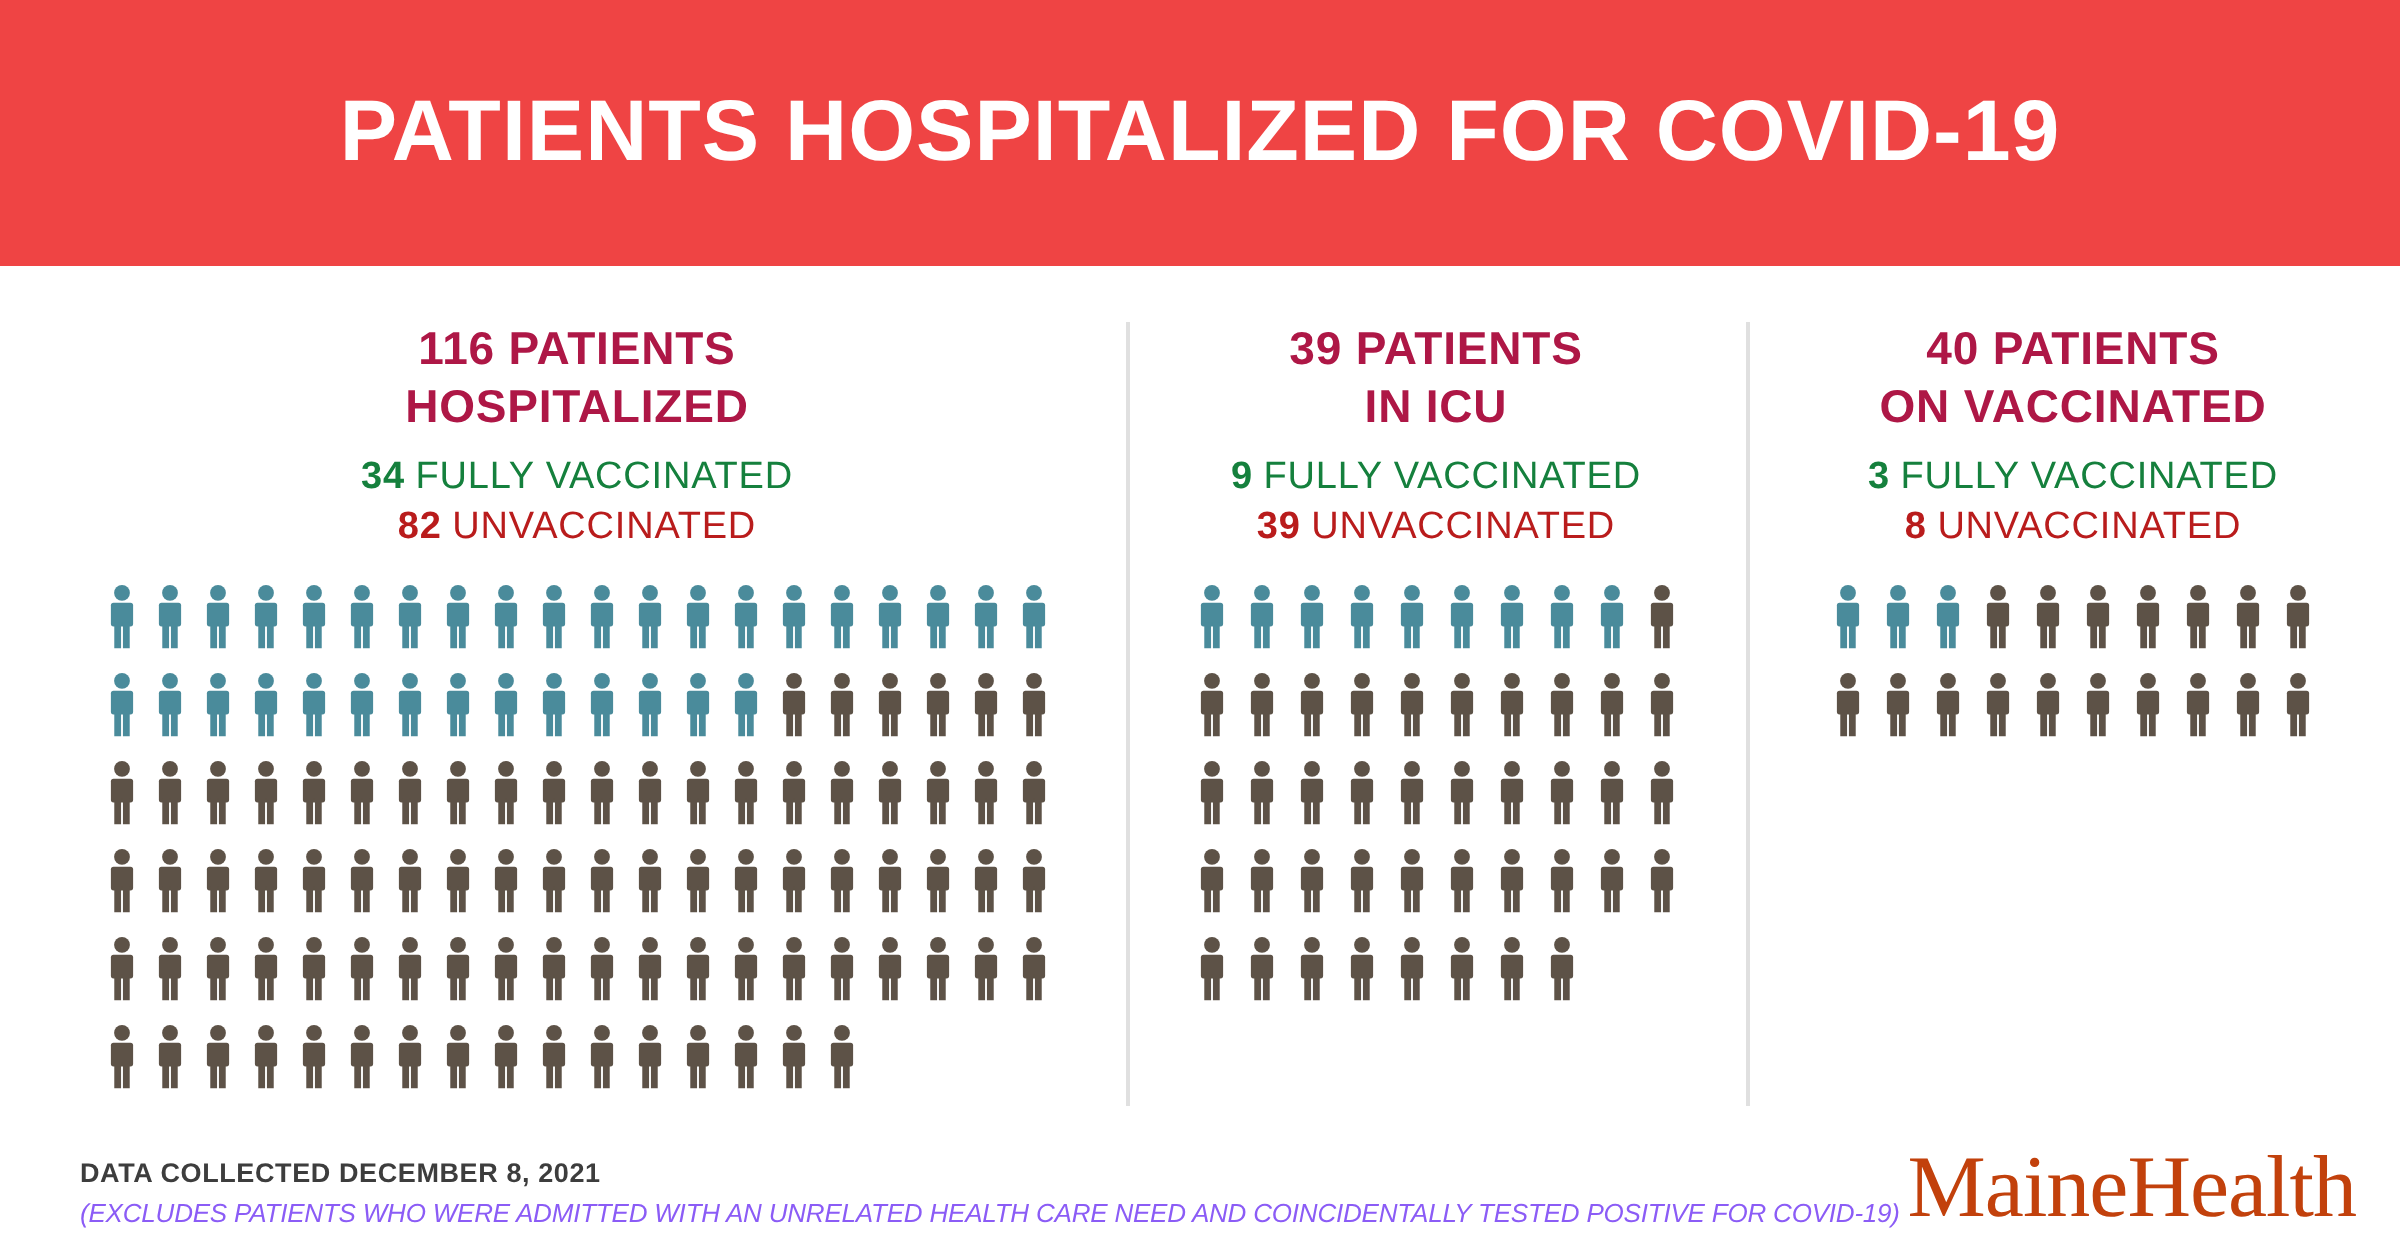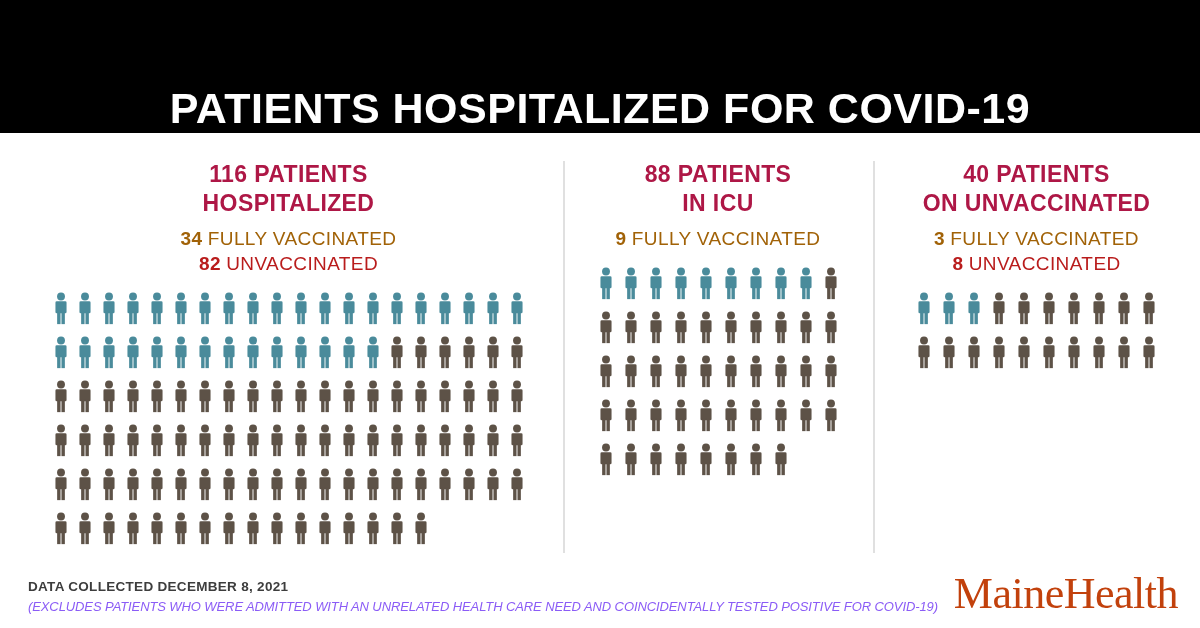--- a/index.html
+++ b/index.html
@@ -5,23 +5,23 @@
   * { margin:0; padding:0; box-sizing:border-box; }
   html,body { width:1200px; height:628px; }
   body {
     font-family:"Liberation Sans", sans-serif;
     background:#ffffff;
     position:relative;
     overflow:hidden;
   }
   .banner {
     height:133px;
-    background:#000000;
+    background:#ef4444;
     display:flex;
-    align-items:flex-end;
+    align-items:center;
     justify-content:center;
   }
   .banner h1 {
     color:#ffffff;
     font-size:43px;
     font-weight:bold;
     letter-spacing:0.5px;
   }
   .content {
     position:relative;
@@ -55,35 +55,35 @@
     letter-spacing:0.4px;
   }
   .sec-title span { display:block; }
   .sub {
     font-size:19px;
     line-height:1.32;
     letter-spacing:0.4px;
     text-align:center;
   }
   .sub .num { font-weight:bold; margin-right:0.28em; }
-  .sub-vax   { color:#a16207; }
+  .sub-vax   { color:#15803d; }
   .sub-unvax { color:#b91c1c; }
   .grid {
     margin-top:16px;
     display:flex;
     flex-wrap:wrap;
     row-gap:11px;
   }
   .person { display:block; width:16px; height:33px; }
   .person svg { display:block; width:16px; height:33px; }
   .person.vax   { color:#4a8b9b; }
   .person.unvax { color:#5d5247; }
   .footer {
     position:absolute;
-    left:28px;
+    left:40px;
     right:22px;
     bottom:14px;
     display:flex;
     justify-content:space-between;
     align-items:flex-end;
   }
   .footer-notes { color:#3d3d3d; }
   .footer-line1 {
     font-size:13.5px;
     font-weight:bold;
@@ -1049,24 +1049,25 @@
             <rect x="2.6" y="9.4" width="11.8" height="12.6" rx="1.4"></rect>
             <rect x="4.4" y="20" width="3.6" height="13.6"></rect>
             <rect x="9.0" y="20" width="3.6" height="13.6"></rect>
           </svg>
         </span>
       </div>
   </section>
 
   <section class="col col-2">
     <h2 class="sec-title">
-      <span>88 PATIENTS</span>
+      <span>39 PATIENTS</span>
       <span>IN ICU</span>
     </h2>
     <p class="sub sub-vax"><span class="num">9</span><span>FULLY VACCINATED</span></p>
+    <p class="sub sub-unvax"><span class="num">39</span><span>UNVACCINATED</span></p>
     <div class="grid" style="column-gap: 9px; width: 241px;">
         <span class="person vax">
           <svg viewBox="0 0 17 34" fill="currentColor" xmlns="http://www.w3.org/2000/svg">
             <circle cx="8.5" cy="4.2" r="4.2"></circle>
             <rect x="2.6" y="9.4" width="11.8" height="12.6" rx="1.4"></rect>
             <rect x="4.4" y="20" width="3.6" height="13.6"></rect>
             <rect x="9.0" y="20" width="3.6" height="13.6"></rect>
           </svg>
         </span>
         <span class="person vax">
@@ -1444,21 +1445,21 @@
             <rect x="4.4" y="20" width="3.6" height="13.6"></rect>
             <rect x="9.0" y="20" width="3.6" height="13.6"></rect>
           </svg>
         </span>
       </div>
   </section>
 
   <section class="col col-3">
     <h2 class="sec-title">
       <span>40 PATIENTS</span>
-      <span>ON UNVACCINATED</span>
+      <span>ON VACCINATED</span>
     </h2>
     <p class="sub sub-vax"><span class="num">3</span><span>FULLY VACCINATED</span></p>
     <p class="sub sub-unvax"><span class="num">8</span><span>UNVACCINATED</span></p>
     <div class="grid" style="column-gap: 9px; width: 241px;">
         <span class="person vax">
           <svg viewBox="0 0 17 34" fill="currentColor" xmlns="http://www.w3.org/2000/svg">
             <circle cx="8.5" cy="4.2" r="4.2"></circle>
             <rect x="2.6" y="9.4" width="11.8" height="12.6" rx="1.4"></rect>
             <rect x="4.4" y="20" width="3.6" height="13.6"></rect>
             <rect x="9.0" y="20" width="3.6" height="13.6"></rect>

